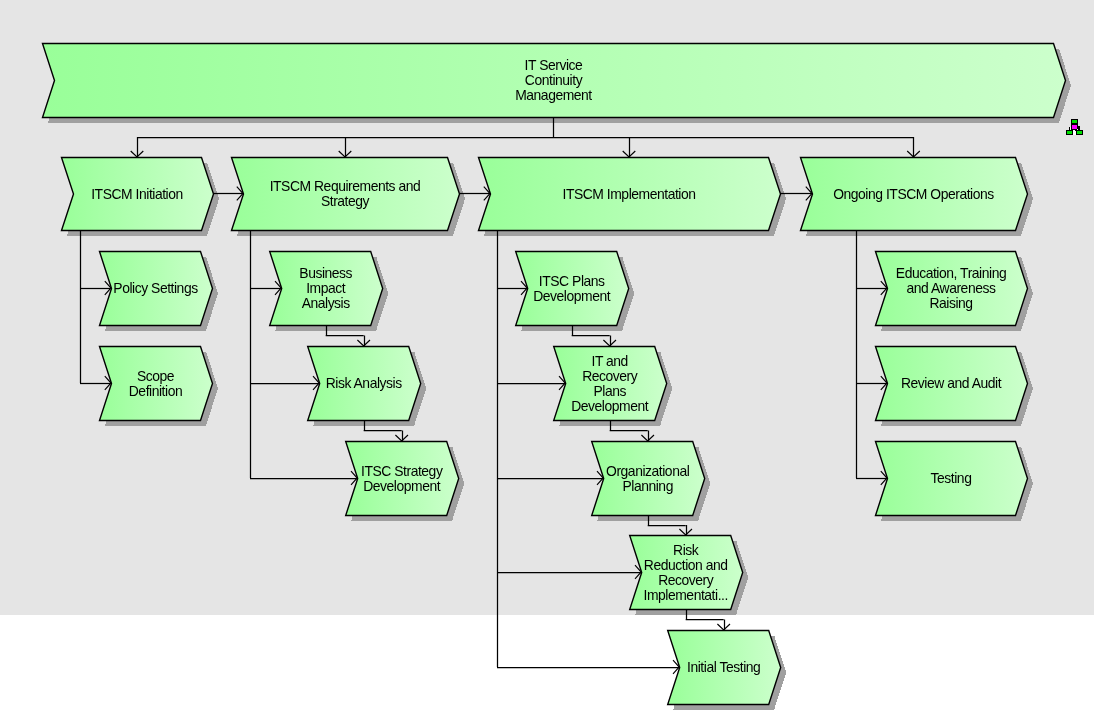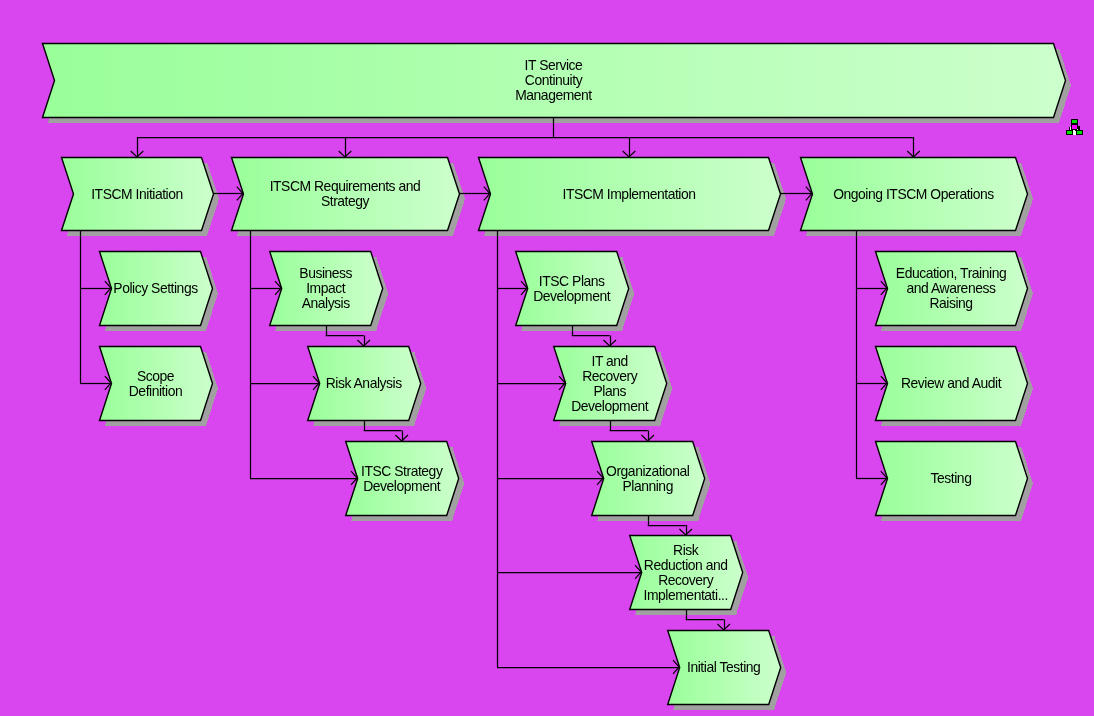--- a/index.html
+++ b/index.html
@@ -1,19 +1,19 @@
 <!DOCTYPE html>
 <html><head>
 <meta charset="utf-8">
 <title>IT Service Continuity Management</title>
 <style>
   html,body{margin:0;padding:0;background:#ffffff;}
   body{width:1094px;height:716px;overflow:hidden;
        font-family:"Liberation Sans",sans-serif;}
-  #canvas{position:relative;width:1094px;height:716px;background:#d946ef;}
+  #canvas{position:relative;width:1094px;height:615px;background:#e5e5e5;}
   svg{display:block;}
   .lbl{font-family:"Liberation Sans",sans-serif;font-size:13.9px;letter-spacing:-0.45px;fill:#000000;
        text-anchor:middle;dominant-baseline:auto;}
 </style>
 </head>
 <body>
 
 <div id="canvas">
   <svg id="dia" width="1094" height="716" viewBox="0 0 1094 716">
     <defs>

